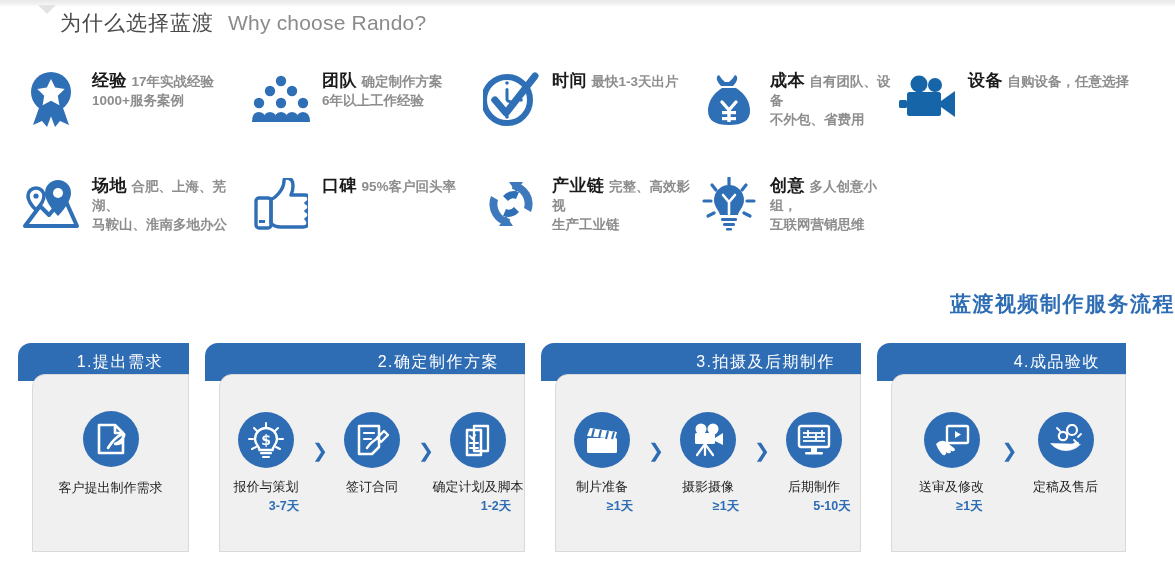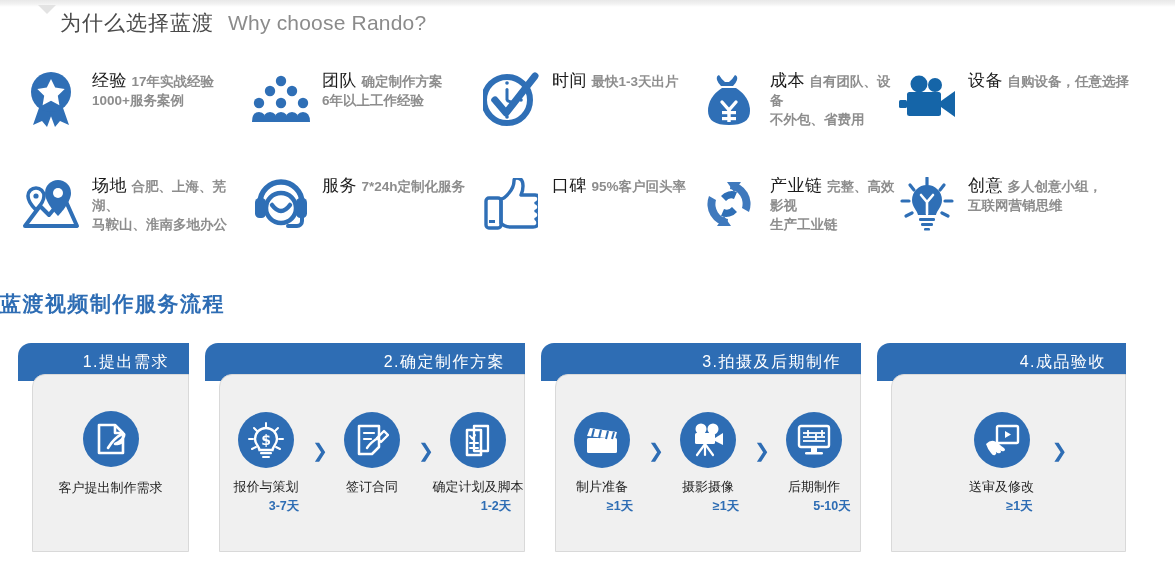--- a/index.html
+++ b/index.html
@@ -33,44 +33,44 @@
   
   .features{
     position:absolute;left:22px;top:68px;width:1140px;
     display:grid;grid-template-columns:230px 230px 218px 198px 250px;
     grid-template-rows:105px 95px;
   }
   .feat{display:flex;align-items:flex-start;gap:12px;}
   .feat .ico{width:58px;height:58px;flex:0 0 58px;display:flex;align-items:center;justify-content:center;margin-top:2px;}
   .feat .ico svg{display:block;}
   .feat .txt{padding-top:3px;}
-  .feat .ttl{font-size:17px;font-weight:normal;color:#1a1a1a;line-height:20px;margin-bottom:6px;letter-spacing:.5px;}
+  .feat .ttl{font-size:17px;font-weight:bold;color:#1a1a1a;line-height:20px;margin-bottom:6px;letter-spacing:.5px;}
   .feat .desc{font-size:13.5px;color:#8d8d8d;line-height:19px;font-weight:bold;white-space:pre-line;}
 
   
   .proc-title{
-    position:absolute;left:0;top:290px;width:1175px;text-align:left;
+    position:absolute;left:0;top:290px;width:1175px;text-align:right;
     font-size:21px;font-weight:bold;color:#2e6db4;letter-spacing:1.5px;
   }
 
   
   .cards{
     position:absolute;left:18px;top:343px;
     display:flex;align-items:flex-start;gap:16px;
   }
   .card{position:relative;height:209px;}
   .card.w1{width:171px;}
   .card.w3{width:320px;}
   .card.w2{width:249px;}
 
   .card .bar{
     position:absolute;left:0;top:0;width:100%;height:38px;
     background:#2e6db4;border-radius:13px 0 0 0;
     display:flex;align-items:center;justify-content:flex-end;
-    box-sizing:border-box;padding-right:20px;
+    box-sizing:border-box;padding-right:26px;
   }
   .card .bar span{
     color:#ffffff;font-size:16px;font-weight:normal;letter-spacing:1.5px;line-height:1;
   }
   .card .body{
     position:absolute;left:14px;top:31px;right:0;bottom:0;
     background:#f0f0f0;border:1px solid #d9d9d9;
     border-radius:13px 0 0 0;
     box-sizing:border-box;
   }
@@ -210,36 +210,20 @@
         <circle cx="14" cy="18" r="2.6" fill="#2f6fb6"></circle>
       </svg>
     </span>
     <span class="txt">
       <span class="ttl">场地</span>
       <span class="desc">合肥、上海、芜湖、
 马鞍山、淮南多地办公</span>
     </span>
   </div>
 
-  <div class="feat">
-    <span class="ico">
-      <svg width="54" height="52" viewBox="0 0 54 52">
-        <path d="M6 30 v-5 a21 21 0 0 1 42 0 v5" fill="none" stroke="#2f6fb6" stroke-width="5.5" stroke-linecap="round"></path>
-        <rect x="1" y="20" width="11" height="20" rx="4.5" fill="#2f6fb6"></rect>
-        <rect x="42" y="20" width="11" height="20" rx="4.5" fill="#2f6fb6"></rect>
-        <circle cx="27" cy="30" r="15" fill="none" stroke="#2f6fb6" stroke-width="4.5"></circle>
-        <path d="M18 27 q9 12 18 0" fill="none" stroke="#2f6fb6" stroke-width="4.5" stroke-linecap="round"></path>
-        <path d="M48 38 v5 a5 5 0 0 1 -5 5 h-9" fill="none" stroke="#2f6fb6" stroke-width="4" stroke-linecap="round"></path>
-      </svg>
-    </span>
-    <span class="txt">
-      <span class="ttl">服务</span>
-      <span class="desc">7*24h定制化服务</span>
-    </span>
-  </div>
 
   <div class="feat">
     <span class="ico">
       <svg width="54" height="52" viewBox="0 0 54 52">
         <path d="M17 21 q3 0 8 -6 q5 -6 5 -12 q0 -3 3 -3 q6 0 6 8 q0 5 -2 9 h14 q4 0 4 4 q0 3 -3 4 q3 1 3 4 q0 3 -3 4 q3 1 3 4 q0 3 -3 4 q2 1 2 4 q0 4 -5 4 h-22 q-7 0 -10 -4 z" fill="none" stroke="#2f6fb6" stroke-width="3.4" stroke-linejoin="round"></path>
         <rect x="2" y="20" width="15" height="30" rx="3" fill="none" stroke="#2f6fb6" stroke-width="3.4"></rect>
         <rect x="5" y="42" width="6" height="3" fill="#2f6fb6"></rect>
       </svg>
     </span>
     <span class="txt">
@@ -453,17 +437,34 @@
             <svg width="36" height="32" viewBox="0 0 36 32">
               <rect x="13" y="2" width="21" height="17" rx="1.5" fill="none" stroke="#ffffff" stroke-width="2.4"></rect>
               <path d="M21 7 L27 10.5 L21 14 Z" fill="#ffffff"></path>
               <path d="M2 20 q4 -4 8 -3 q3 1 5 3 q2 2 5 4 q2 2 0 3 q-2 1 -4 -1 q2 2 0 3 q-2 1 -4 -1 q1 2 -1 3 q-2 1 -4 -2 q-3 -3 -5 -9 z" fill="#ffffff"></path>
             </svg>
           </span>
           <span class="lbl">送审及修改</span>
           <span class="dur">≥1天</span>
         </div>
         <div class="chev">❯</div>
+        <div class="step">
+          <span class="circ">
+            <svg width="36" height="32" viewBox="0 0 36 32">
+              <circle cx="24" cy="6" r="5" fill="none" stroke="#ffffff" stroke-width="2.2"></circle>
+              <circle cx="15" cy="12" r="4.2" fill="none" stroke="#ffffff" stroke-width="2.2"></circle>
+              <g stroke="#ffffff" stroke-width="1.8" stroke-linecap="round">
+                <line x1="9" y1="4" x2="12" y2="7"></line>
+                <line x1="30" y1="13" x2="33" y2="10"></line>
+                <line x1="26" y1="16" x2="28" y2="18"></line>
+              </g>
+              <path d="M3 20 q6 6 14 6 q8 0 13 -5 q2 -2 0 -3 q-2 -1 -4 1 q-3 2 -6 2 h-7 q6 1 9 -1" fill="#ffffff"></path>
+              <path d="M2 19 q7 8 16 8 q9 0 15 -7" fill="#ffffff" opacity="0.9"></path>
+            </svg>
+          </span>
+          <span class="lbl">定稿及售后</span>
+          <span class="dur"></span>
+        </div>
       </div>
     </div>
   </div>
 
 </div>
 
 </body></html>

